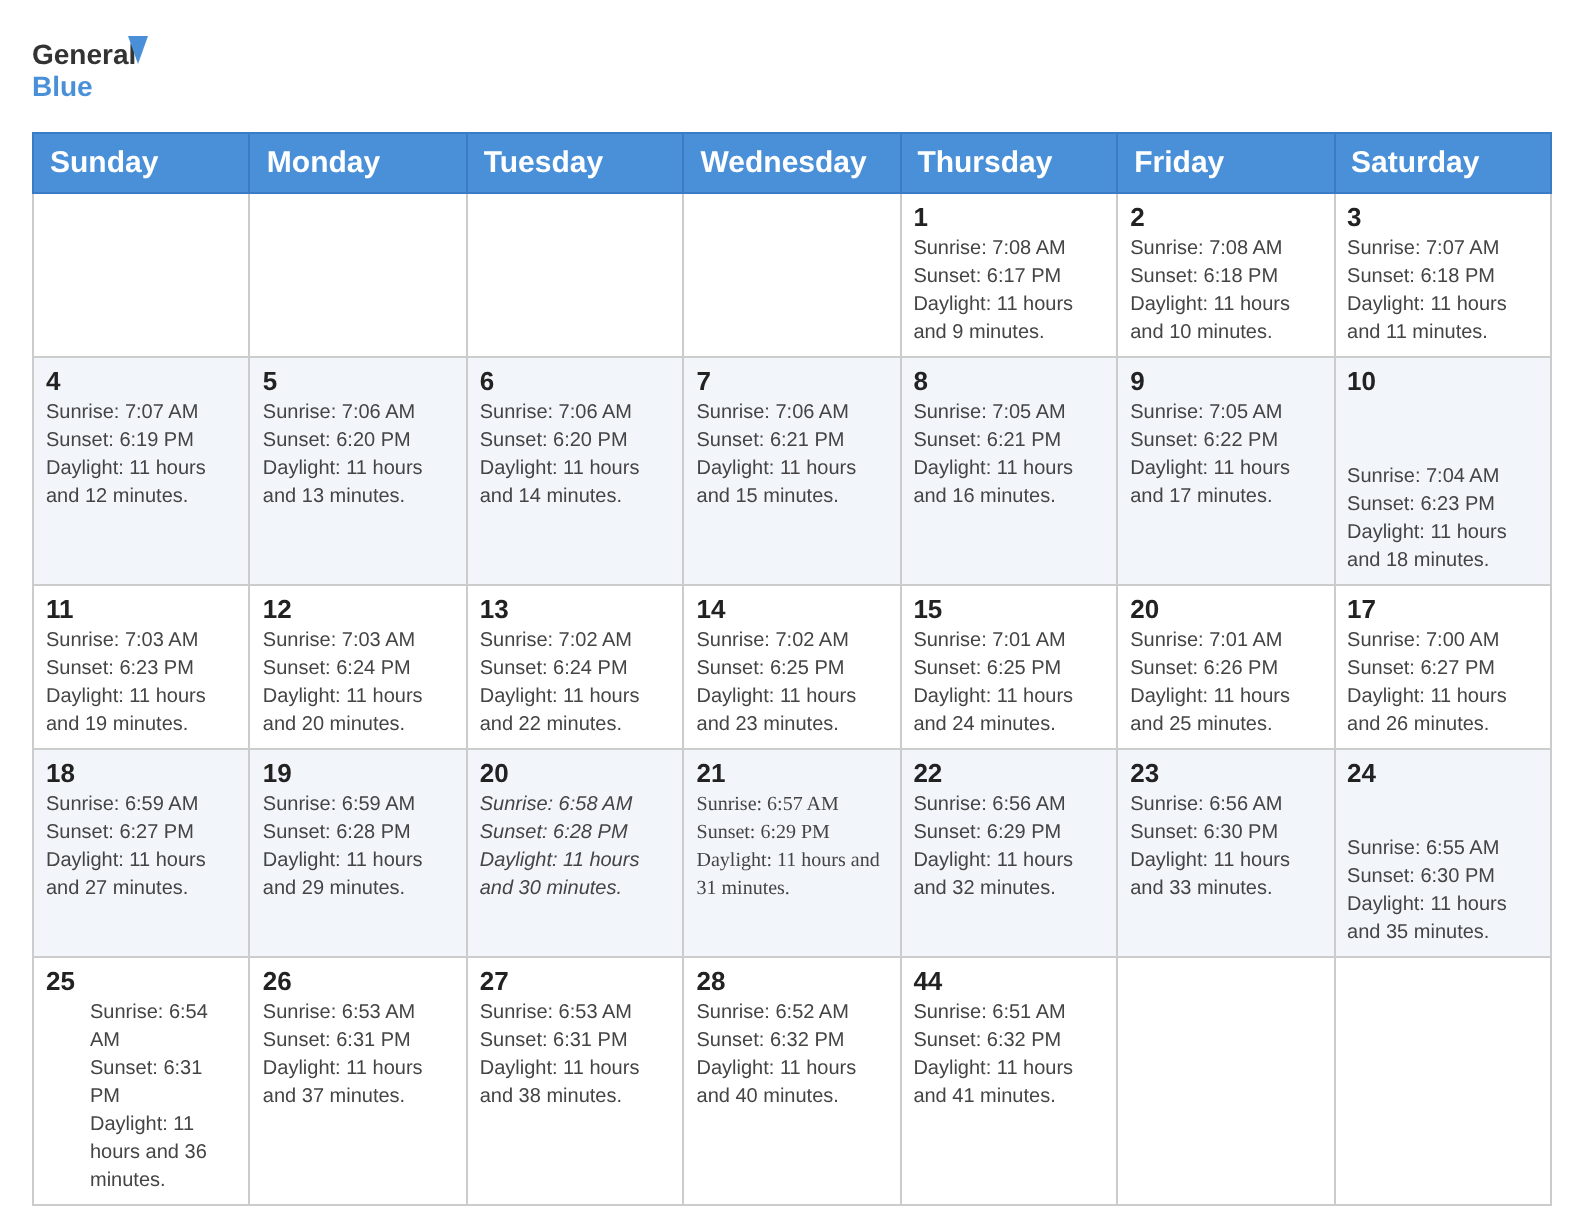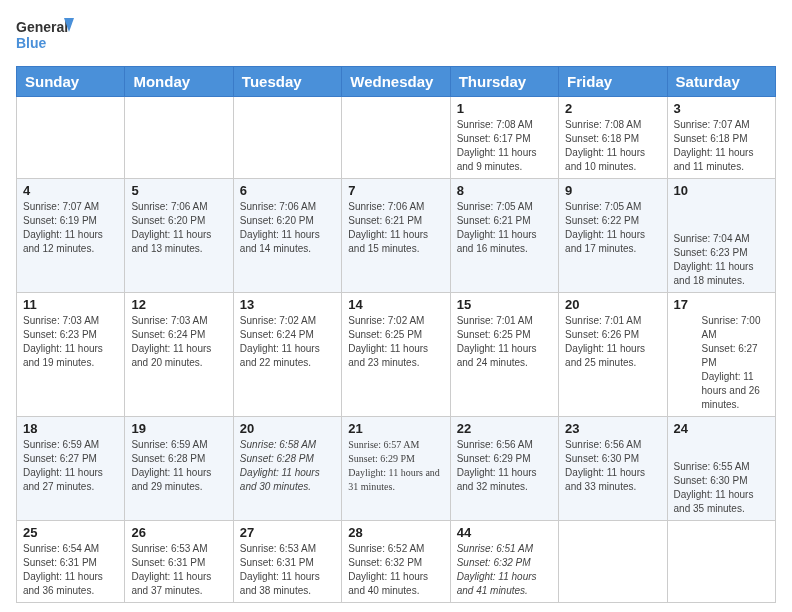--- a/index.html
+++ b/index.html
@@ -208,21 +208,21 @@
 Daylight: 11 hours and 24 minutes.</div>
         </td>
         <td>
           <div class="day-number">20</div>
           <div class="day-info" style="white-space: pre-line;">Sunrise: 7:01 AM
 Sunset: 6:26 PM
 Daylight: 11 hours and 25 minutes.</div>
         </td>
         <td>
           <div class="day-number">17</div>
-          <div class="day-info" style="white-space: pre-line; margin-left: 28px;">Sunrise: 7:00 AM
+          <div class="day-info" style="white-space: pre-line;">Sunrise: 7:00 AM
 Sunset: 6:27 PM
 Daylight: 11 hours and 26 minutes.</div>
         </td>
       </tr>
       <tr>
         <td>
           <div class="day-number">18</div>
           <div class="day-info" style="white-space: pre-line;">Sunrise: 6:59 AM
 Sunset: 6:27 PM
 Daylight: 11 hours and 27 minutes.</div>
@@ -260,21 +260,21 @@
         <td>
           <div class="day-number">24</div>
           <div class="day-info" style="white-space: pre-line; margin-top: 24px;">Sunrise: 6:55 AM
 Sunset: 6:30 PM
 Daylight: 11 hours and 35 minutes.</div>
         </td>
       </tr>
       <tr>
         <td>
           <div class="day-number">25</div>
-          <div class="day-info" style="white-space: pre-line;">Sunrise: 6:54 AM
+          <div class="day-info" style="white-space: pre-line; margin-left: 22px;">Sunrise: 6:54 AM
 Sunset: 6:31 PM
 Daylight: 11 hours and 36 minutes.</div>
         </td>
         <td>
           <div class="day-number">26</div>
           <div class="day-info" style="white-space: pre-line;">Sunrise: 6:53 AM
 Sunset: 6:31 PM
 Daylight: 11 hours and 37 minutes.</div>
         </td>
         <td>
@@ -284,21 +284,21 @@
 Daylight: 11 hours and 38 minutes.</div>
         </td>
         <td>
           <div class="day-number">28</div>
           <div class="day-info" style="white-space: pre-line;">Sunrise: 6:52 AM
 Sunset: 6:32 PM
 Daylight: 11 hours and 40 minutes.</div>
         </td>
         <td>
           <div class="day-number">44</div>
-          <div class="day-info" style="white-space: pre-line; font-style: italic;">Sunrise: 6:51 AM
+          <div class="day-info" style="white-space: pre-line;">Sunrise: 6:51 AM
 Sunset: 6:32 PM
 Daylight: 11 hours and 41 minutes.</div>
         </td>
         <td class="empty-cell"></td>
         <td class="empty-cell"></td>
       </tr>
     </tbody>
 </table>
 
 </body></html>

